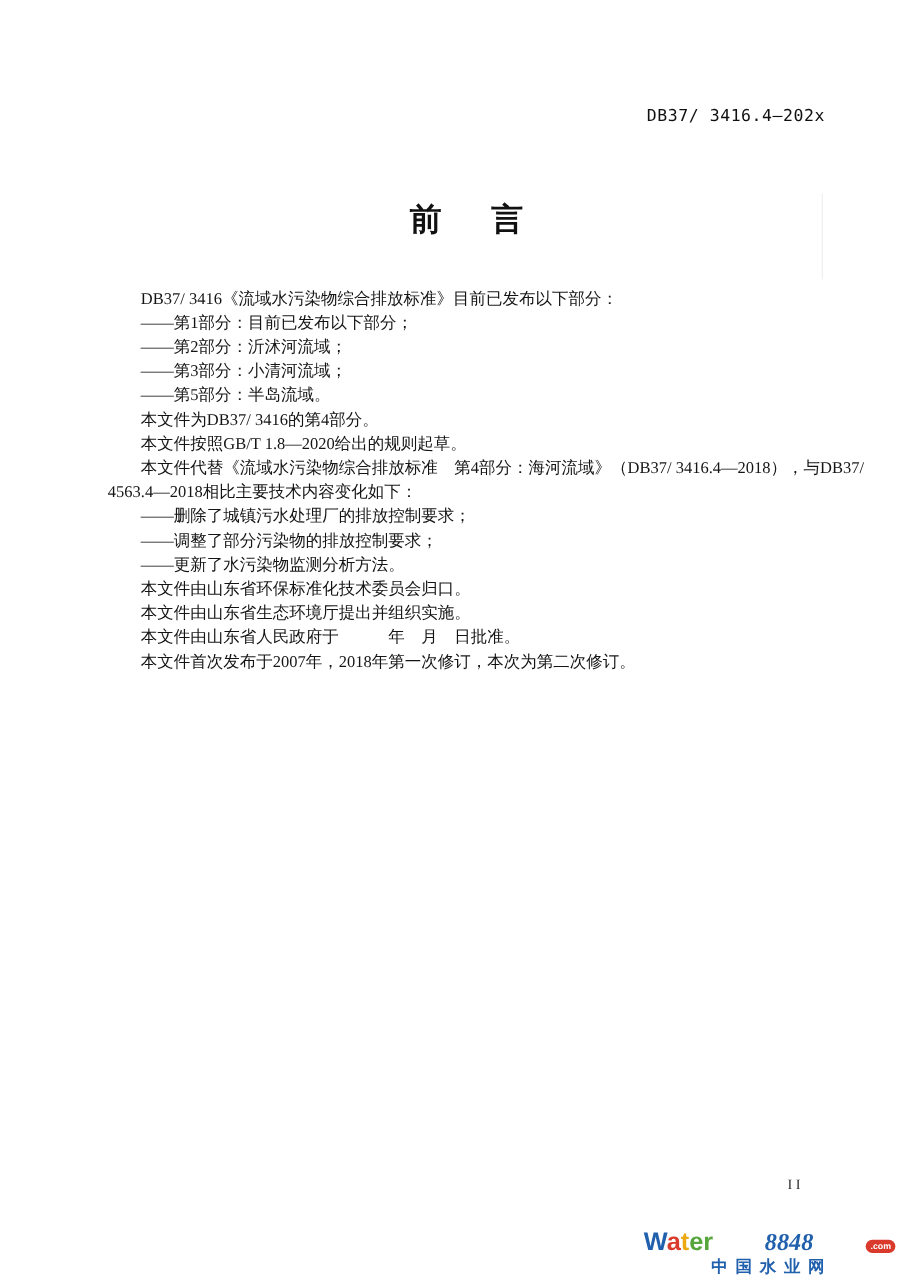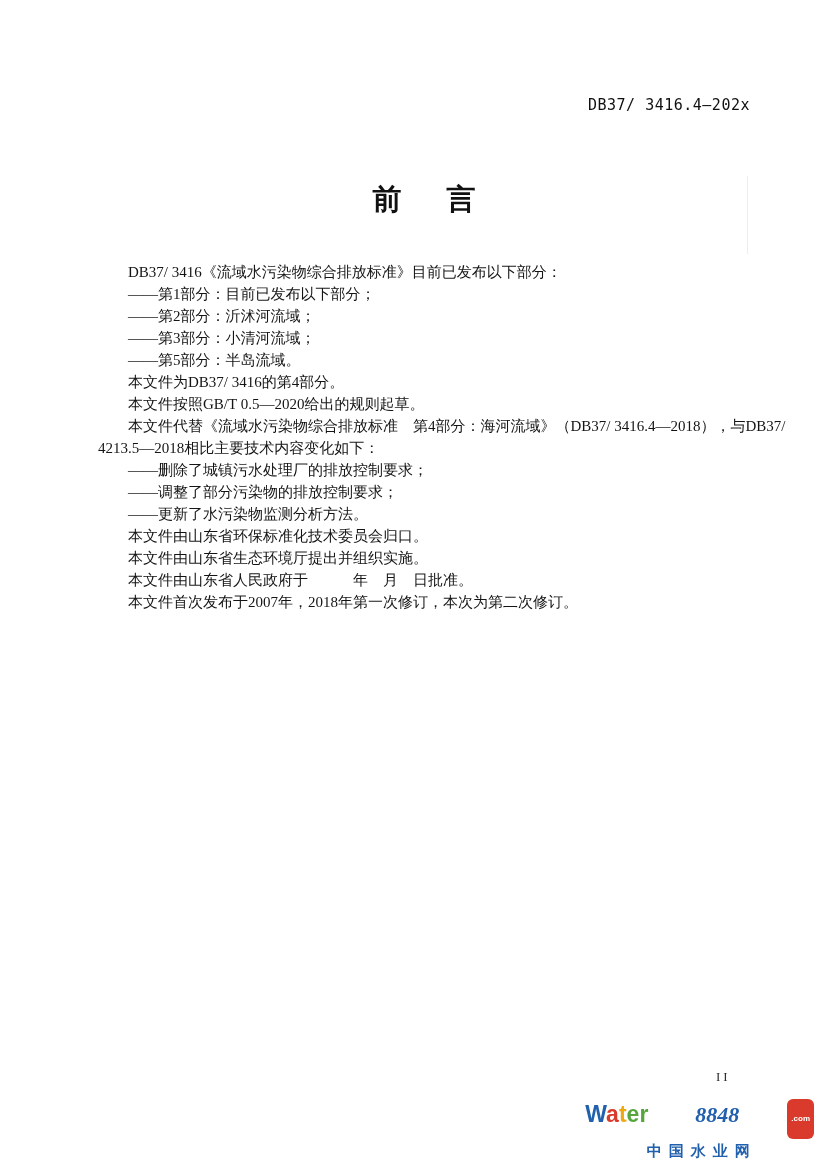--- a/index.html
+++ b/index.html
@@ -93,21 +93,21 @@
     color: #2160ad;
     margin-left: 1px;
   }
   .brand-tld {
     display: inline-block;
     background: #d93a2b;
     color: #ffffff;
     font-size: 8px;
     font-weight: bold;
     border-radius: 6px;
-    padding: 16px 4px;
+    padding: 2px 4px;
     margin-left: 2px;
     transform: translateY(-1px);
   }
   .logo-sub {
     color: #2160ad;
     font-weight: bold;
     font-size: 15px;
     letter-spacing: 7px;
     margin-top: 2px;
     margin-left: 4px;
@@ -128,23 +128,23 @@
     <span>言</span>
   </div>
 
   <div class="content">
     <div class="line indent">DB37/ 3416《流域水污染物综合排放标准》目前已发布以下部分：</div>
     <div class="line indent">——第1部分：目前已发布以下部分；</div>
     <div class="line indent">——第2部分：沂沭河流域；</div>
     <div class="line indent">——第3部分：小清河流域；</div>
     <div class="line indent">——第5部分：半岛流域。</div>
     <div class="line indent">本文件为DB37/ 3416的第4部分。</div>
-    <div class="line indent">本文件按照GB/T 0.5—2020给出的规则起草。</div>
+    <div class="line indent">本文件按照GB/T 1.8—2020给出的规则起草。</div>
     <div class="line indent">本文件代替《流域水污染物综合排放标准　第4部分：海河流域》（DB37/ 3416.4—2018），与DB37/</div>
-    <div class="line">4213.5—2018相比主要技术内容变化如下：</div>
+    <div class="line">4563.4—2018相比主要技术内容变化如下：</div>
     <div class="line indent">——删除了城镇污水处理厂的排放控制要求；</div>
     <div class="line indent">——调整了部分污染物的排放控制要求；</div>
     <div class="line indent">——更新了水污染物监测分析方法。</div>
     <div class="line indent">本文件由山东省环保标准化技术委员会归口。</div>
     <div class="line indent">本文件由山东省生态环境厅提出并组织实施。</div>
     <div class="line indent">本文件由山东省人民政府于　　　年　月　日批准。</div>
     <div class="line indent">本文件首次发布于2007年，2018年第一次修订，本次为第二次修订。</div>
   </div>
 
   <div class="page-number">II</div>

